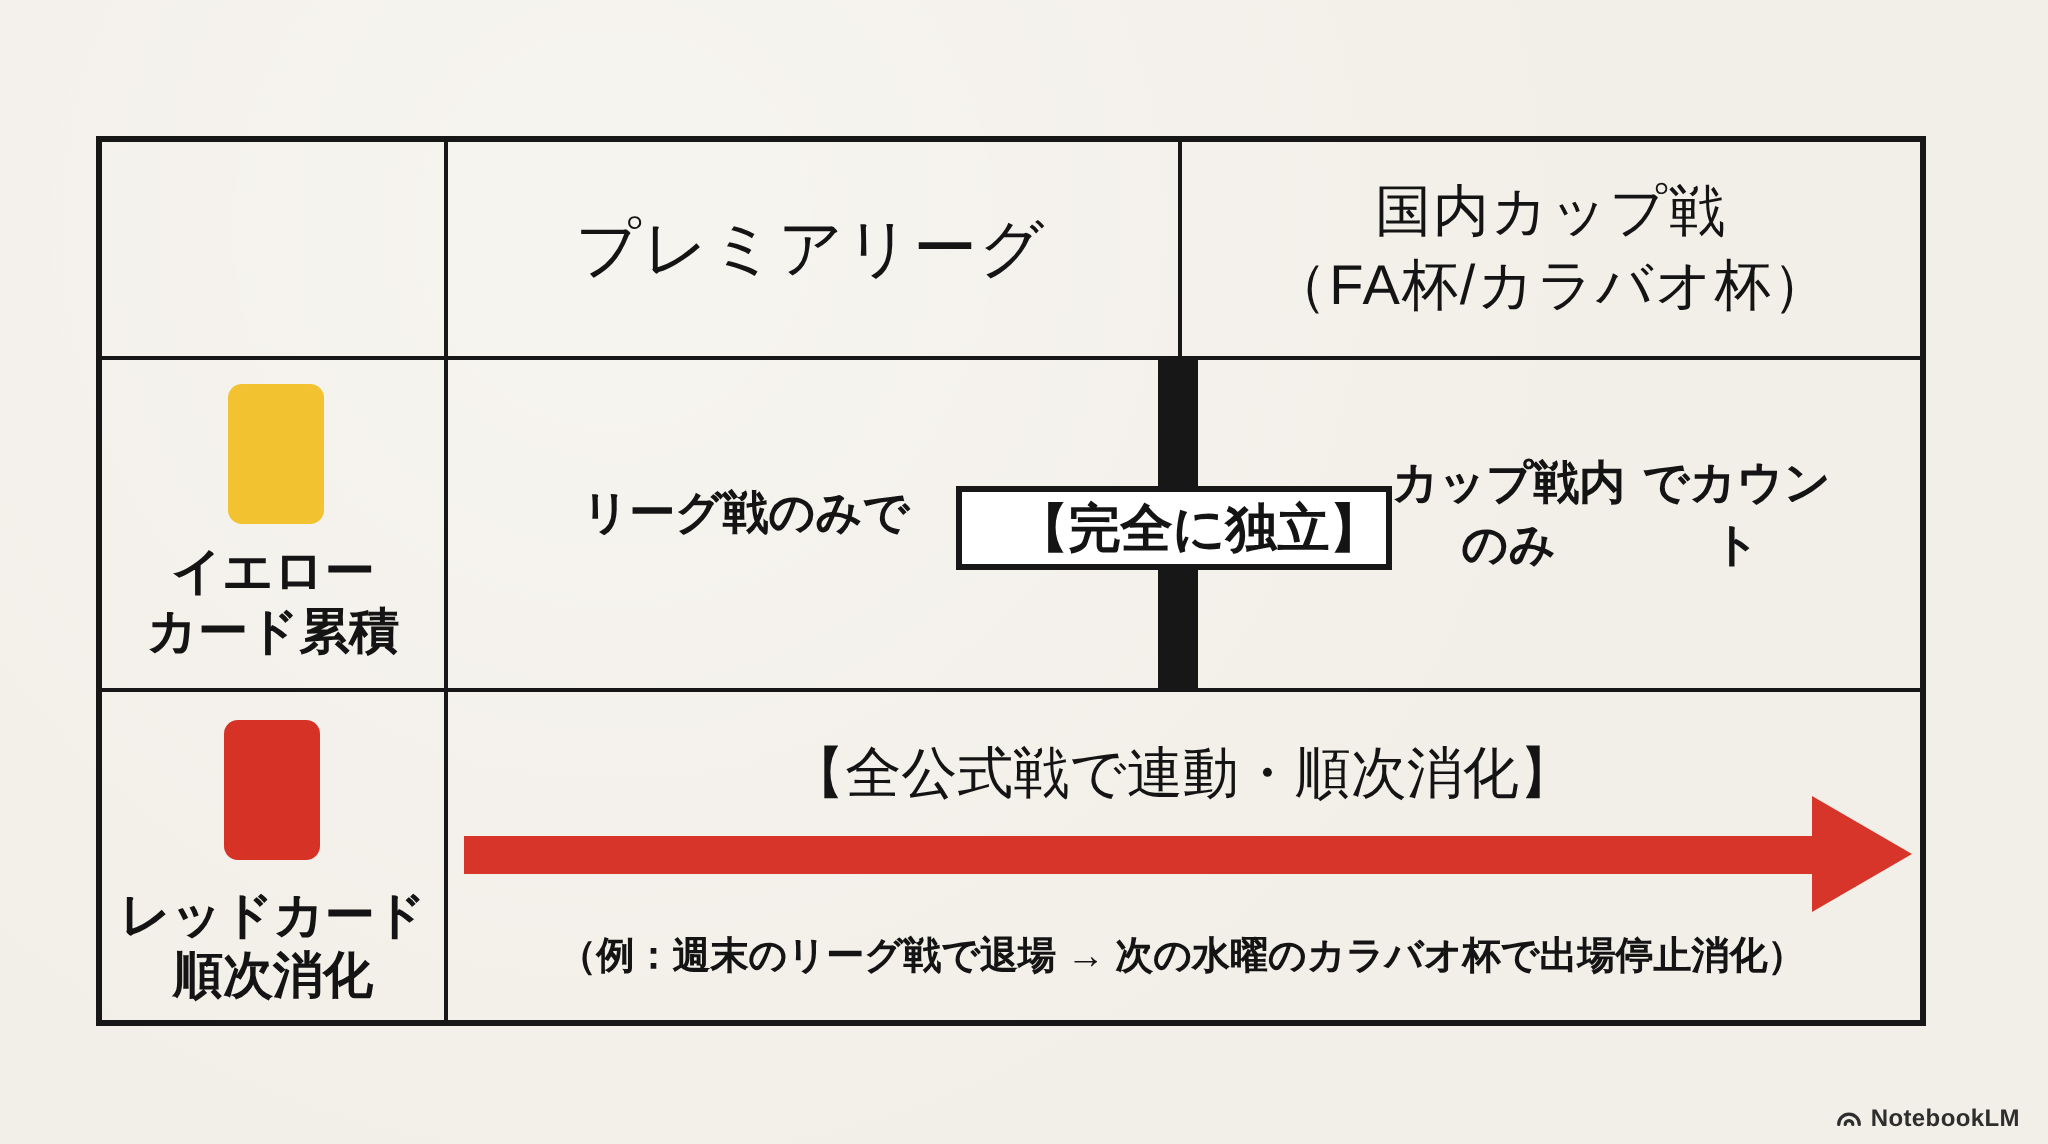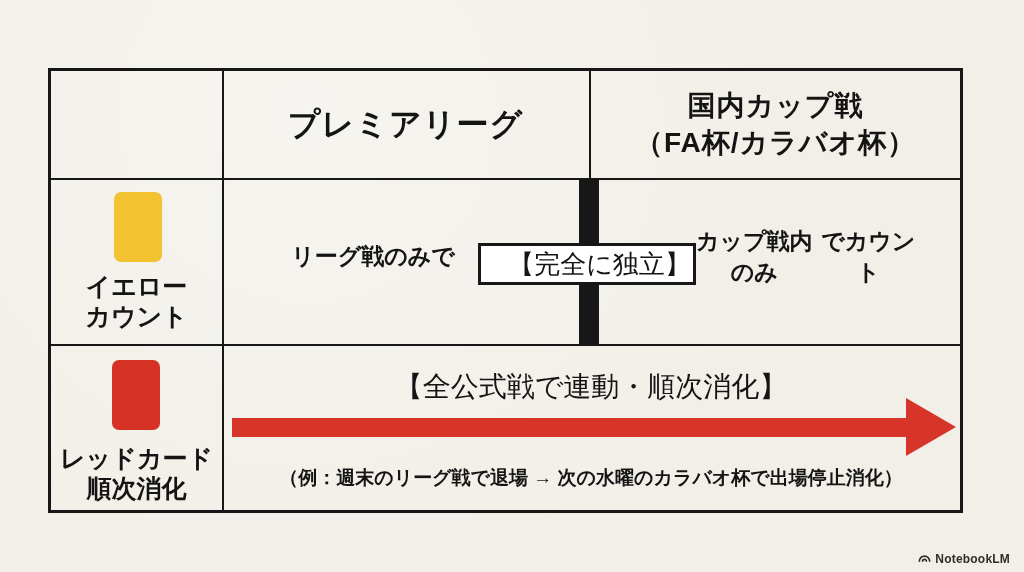--- a/index.html
+++ b/index.html
@@ -30,21 +30,21 @@
     box-sizing: border-box;
   }
   .line { position: absolute; background: #171717; }
   .v1 { left: 171px; top: 0; width: 2px; height: 100%; }
   .v2 { left: 538px; top: 0; width: 2px; height: 107px; }
   .h1 { left: 0; top: 107px; width: 100%; height: 2px; }
   .h2 { left: 0; top: 273px; width: 100%; height: 2px; }
   .thick-bar { left: 528px; top: 107px; width: 20px; height: 168px; }
 
   .cell { position: absolute; display: flex; align-items: center; justify-content: center; text-align: center; box-sizing: border-box; }
-  .col-header { font-weight: 700; letter-spacing: 1px; text-align: center; }
+  .col-header { font-weight: 400; letter-spacing: 1px; text-align: center; }
   .header-premier { left: 171px; top: 0; width: 367px; height: 107px; font-size: 32px; }
   .header-cup { left: 540px; top: 0; width: 369px; height: 107px; flex-direction: column; font-size: 28px; line-height: 1.3; }
 
   .card {
     position: absolute;
     width: 48px; height: 70px;
     border-radius: 7px;
   }
   .yellow-card { left: 63px; top: 121px; background: #F2C230; }
   .red-card { left: 61px; top: 289px; background: #D63226; }
@@ -70,21 +70,21 @@
     flex-direction: row;
     font-size: 23px; font-weight: 800; line-height: 1.35;
   }
   .independent-box {
     position: absolute;
     left: 427px; top: 172px; width: 218px; height: 42px;
     background: #FFFFFF;
     border: 3px solid #171717;
     box-sizing: border-box;
     display: flex; align-items: center; justify-content: center;
-    font-size: 26px; font-weight: 400;
+    font-size: 26px; font-weight: 700;
     z-index: 3;
     padding-left: 25px;
   }
 
   .red-heading {
     left: 171px; top: 298px; width: 738px; height: 36px;
     font-size: 28px; font-weight: 400;
   }
   .arrow-shaft {
     position: absolute;
@@ -101,21 +101,21 @@
     border-left: 50px solid #D8352A;
   }
   .red-example {
     left: 171px; top: 392px; width: 738px; height: 30px;
     font-size: 19px; font-weight: 800;
   }
 
   .watermark {
     position: absolute;
     right: 14px; bottom: 6px;
-    display: flex; align-items: flex-start; gap: 4px;
+    display: flex; align-items: flex-end; gap: 4px;
     color: #2e2e2e;
     font-size: 12px; font-weight: 700;
     letter-spacing: 0.2px;
   }
   .watermark svg { display: block; }
 </style>
 </head>
 <body>
 
 <div class="stage">
@@ -130,21 +130,21 @@
 
     <div class="cell col-header header-premier">プレミアリーグ</div>
     <div class="cell col-header header-cup">
       <span>国内カップ戦</span>
       <span>（FA杯/カラバオ杯）</span>
     </div>
 
     <div class="card yellow-card"></div>
     <div class="row-label yellow-label">
       <div>イエロー</div>
-      <div>カウント</div>
+      <div>カード累積</div>
     </div>
 
     <div class="cell league-text">
       <span>リーグ戦のみで</span>
     </div>
 
     <div class="independent-box">【完全に独立】</div>
 
     <div class="cell cup-text">
       <span>カップ戦内のみ</span>

